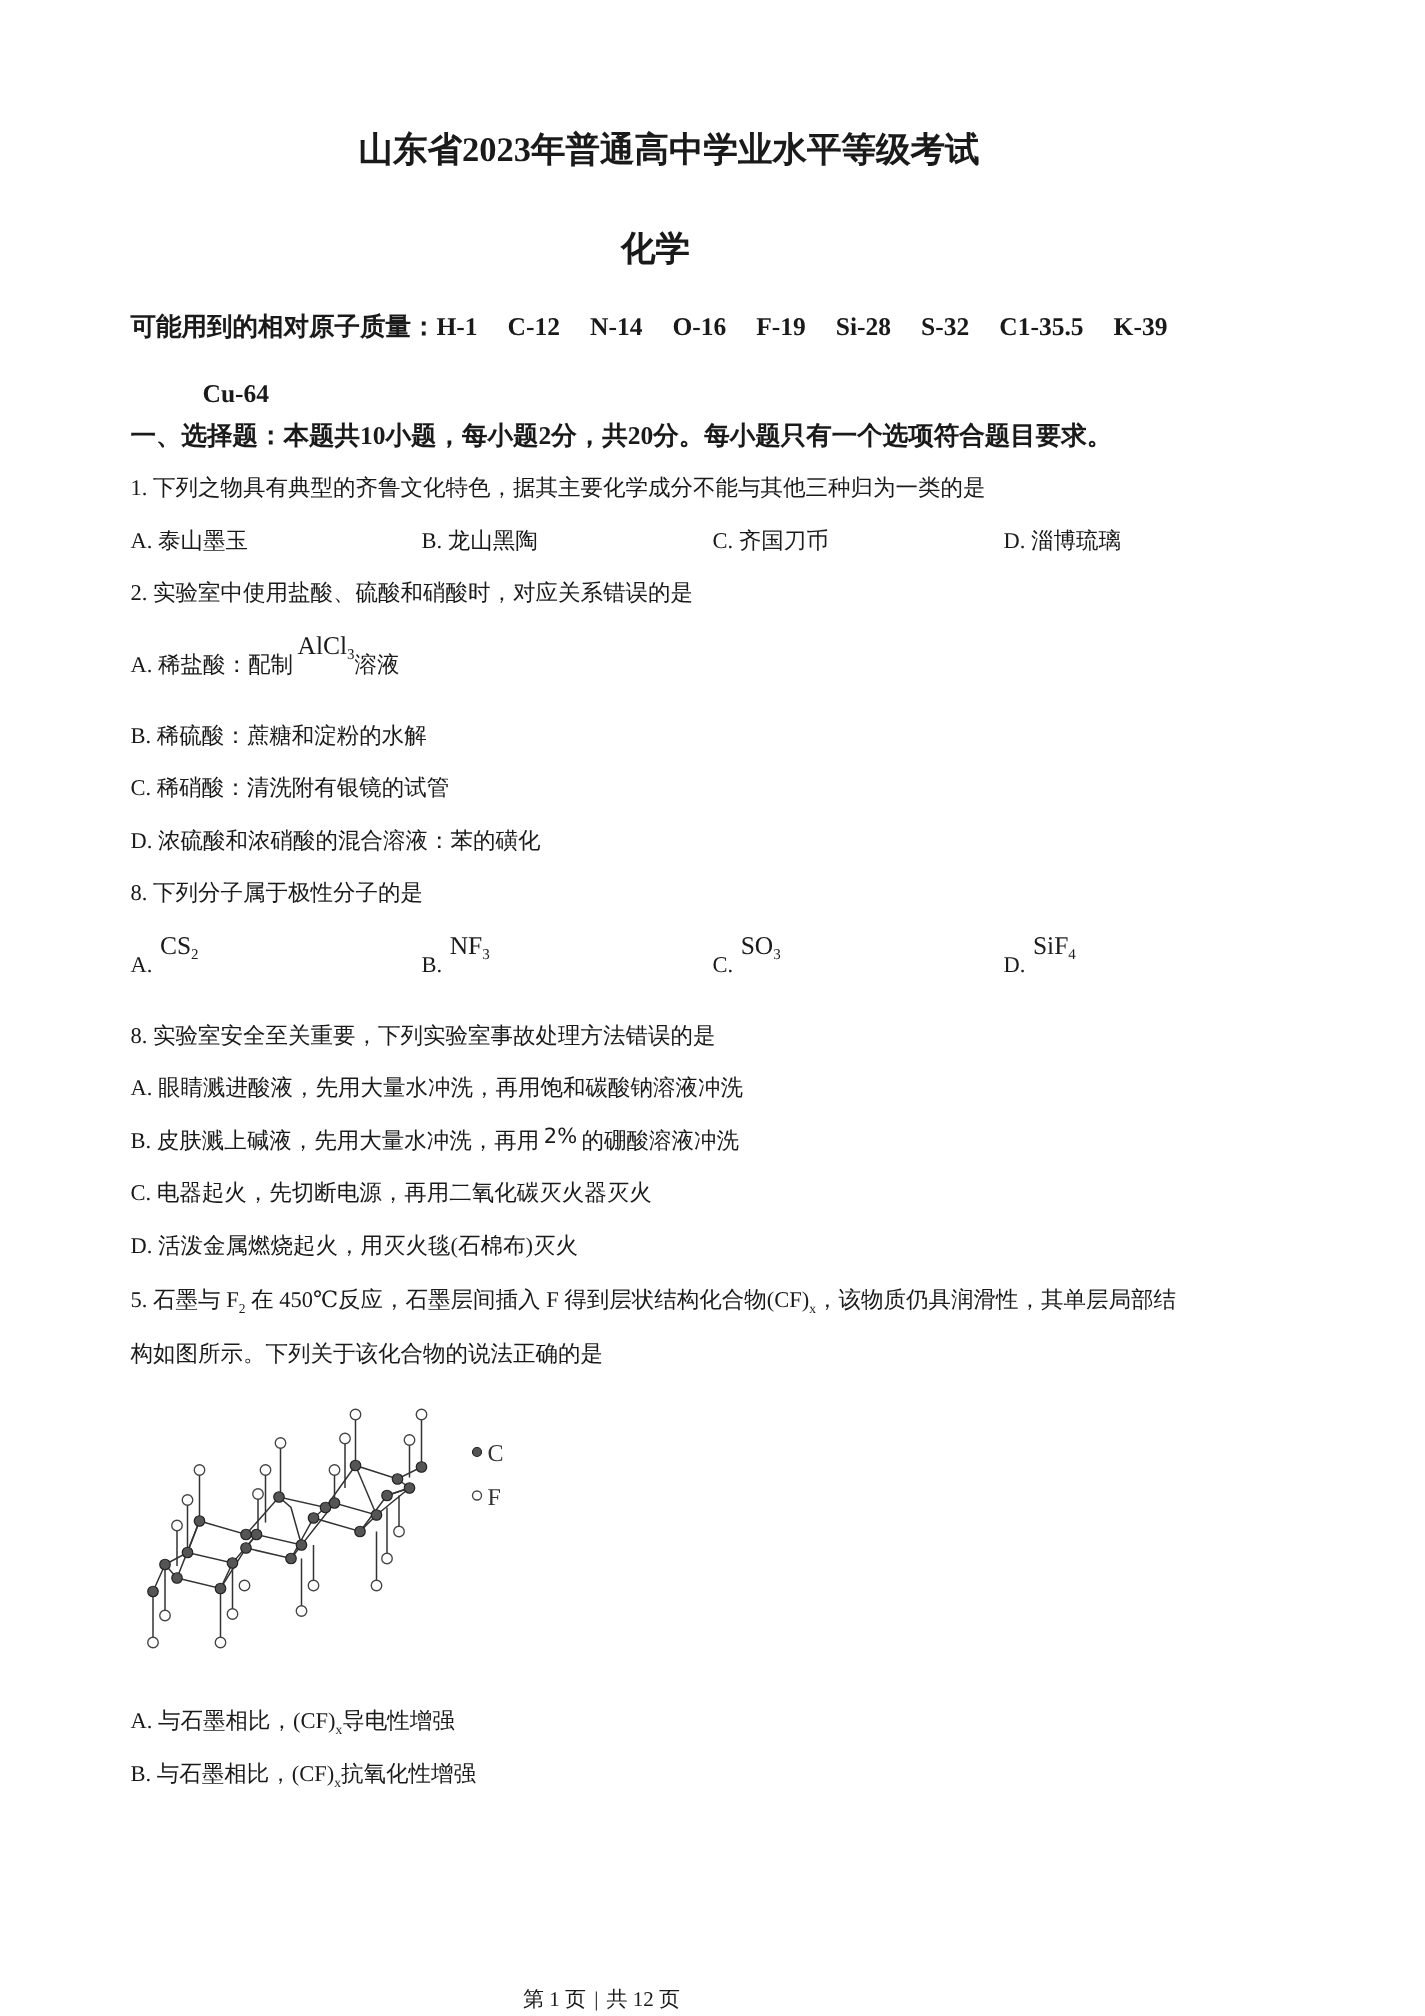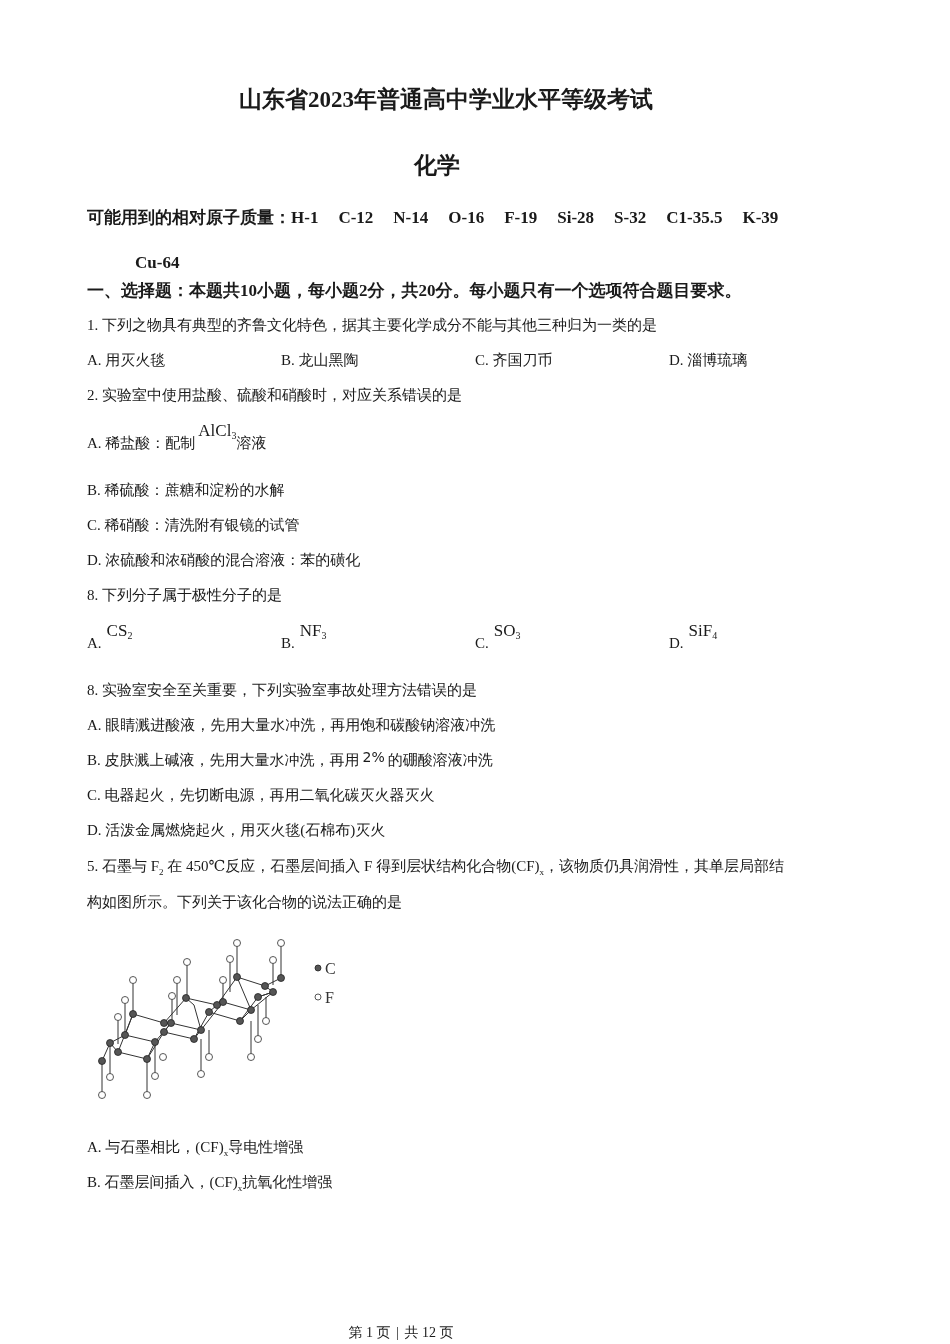--- a/index.html
+++ b/index.html
@@ -22,21 +22,21 @@
 <div class="abs subject">化学</div>
 
 <div class="abs bold16 atom-list" style="left:87px; top:206px;">
   <span style="margin-right:0">可能用到的相对原子质量：</span><span>H-1</span><span>C-12</span><span>N-14</span><span>O-16</span><span>F-19</span><span>Si-28</span><span>S-32</span><span>C1-35.5</span><span style="margin-right:0">K-39</span>
 </div>
 <div class="abs bold16" style="left:87px; top:253px;margin-left:48px;">Cu-64</div>
 
 <div class="abs bold16" style="left:87px; top:279px;">一、选择题：本题共10小题，每小题2分，共20分。每小题只有一个选项符合题目要求。</div>
 
 <div class="abs txt" style="left:87px; top:316px;">1. 下列之物具有典型的齐鲁文化特色，据其主要化学成分不能与其他三种归为一类的是</div>
-<div class="abs txt" style="left:87px; top:351px;">A. 用灭火毯</div>
+<div class="abs txt" style="left:87px; top:351px;">A. 泰山墨玉</div>
 <div class="abs txt" style="left:281px; top:351px;">B. 龙山黑陶</div>
 <div class="abs txt" style="left:475px; top:351px;">C. 齐国刀币</div>
 <div class="abs txt" style="left:669px; top:351px;">D. 淄博琉璃</div>
 
 <div class="abs txt" style="left:87px; top:386px;">2. 实验室中使用盐酸、硫酸和硝酸时，对应关系错误的是</div>
 <div class="abs txt" style="left:87px; top:433px;">
   <span>A. 稀盐酸：配制</span><span class="formula" style="position:relative; top:-12px; margin-left:3px;"><span>AlCl</span><sub>3</sub></span><span>溶液</span>
 </div>
 <div class="abs txt" style="left:87px; top:481px;">B. 稀硫酸：蔗糖和淀粉的水解</div>
 <div class="abs txt" style="left:87px; top:516px;">C. 稀硝酸：清洗附有银镜的试管</div>
@@ -148,19 +148,19 @@
     </g>
 
     <circle cx="233" cy="38" r="3" fill="#555" stroke="#222" stroke-width="0.8"></circle>
     <text x="240" y="44" font-family="Liberation Serif, serif" font-size="16" fill="#333">C</text>
     <circle cx="233" cy="67" r="3" fill="#fff" stroke="#444" stroke-width="0.9"></circle>
     <text x="240" y="73" font-family="Liberation Serif, serif" font-size="16" fill="#333">F</text>
   </svg>
 </div>
 
 <div class="abs txt" style="left:87px; top:1138px;"><span>A. 与石墨相比，(CF)</span><sub style="font-size:9px;">x</sub><span>导电性增强</span></div>
-<div class="abs txt" style="left:87px; top:1173px;"><span>B. 石墨层间插入，(CF)</span><sub style="font-size:9px;">x</sub><span>抗氧化性增强</span></div>
+<div class="abs txt" style="left:87px; top:1173px;"><span>B. 与石墨相比，(CF)</span><sub style="font-size:9px;">x</sub><span>抗氧化性增强</span></div>
 
 <div class="abs footer">
   <span>第 1 页</span>
   <span style="margin:0 2px;">|</span>
   <span>共 12 页</span>
 </div>
 
 </body></html>

